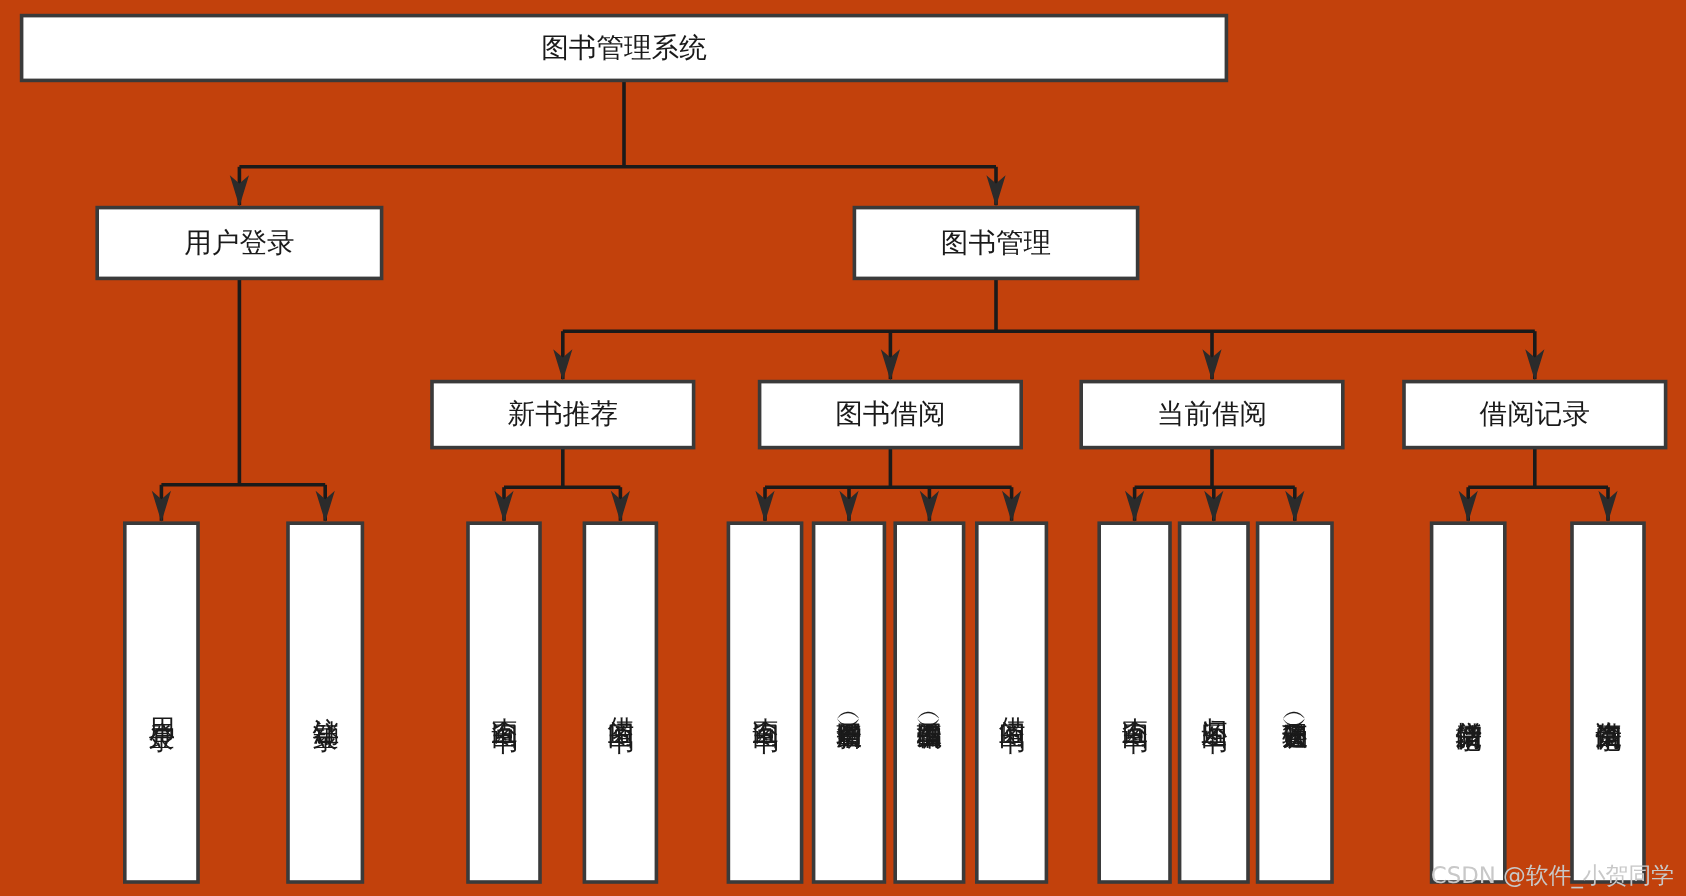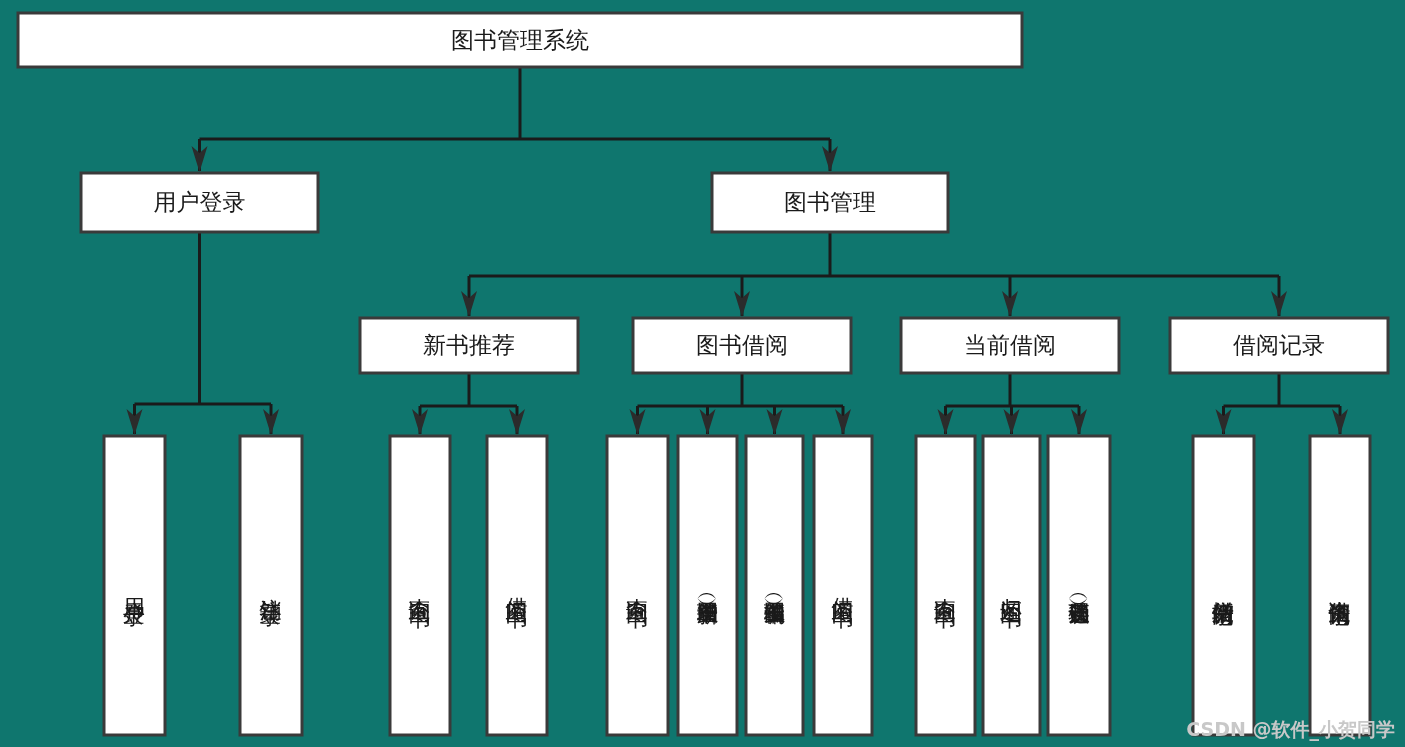--- a/index.html
+++ b/index.html
@@ -10,21 +10,21 @@
   body {
     width: 1405px;
     height: 747px;
     font-family: "DejaVu Sans", "Liberation Sans", sans-serif;
     overflow: hidden;
   }
   #diagram-root {
     position: relative;
     width: 1405px;
     height: 747px;
-    background: #0f766e;
+    background: #c2410c;
     text-align: right;
   }
   svg#tree-svg {
     position: absolute;
     left: 0;
     top: 0;
     width: 1405px;
     height: 747px;
   }
   .node-box {
@@ -50,21 +50,20 @@
   }
   .watermark {
     position: absolute;
     right: 10px;
     bottom: 4px;
     font-family: "DejaVu Sans", "Liberation Sans", sans-serif;
     font-size: 19px;
     color: #c8c8c8;
     white-space: nowrap;
     user-select: none;
-    font-weight: bold;
   }
   .vlabel-wrap {
     position: absolute;
     display: flex;
     align-items: center;
     justify-content: center;
     pointer-events: none;
   }
   .vlabel-text {
     writing-mode: vertical-rl;

